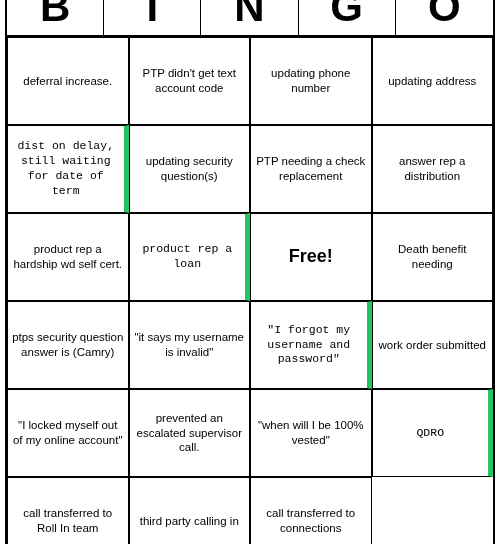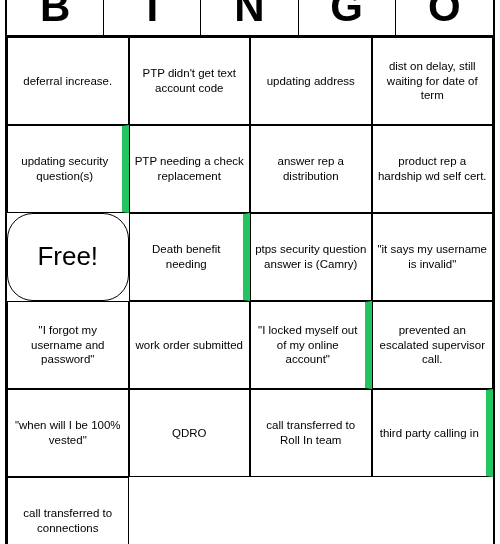--- a/index.html
+++ b/index.html
@@ -54,49 +54,51 @@
       min-height: 88px;
       display: flex;
       align-items: center;
       justify-content: center;
       text-align: center;
       font-size: 11.5px;
       line-height: 1.3;
     }
 
     .bingo-cell.free {
-      font-size: 26px;
-      font-weight: normal;
-      border-radius: 26px;
+      font-size: 18px;
+      font-weight: bold;
     }
 
     .bingo-cell:nth-child(5n) {
-      border-right: 7px solid #22c55e;
+      border-right: 5px solid #22c55e;
+      font-family: Liberation Mono, monospace;
     }
   </style>
 </head>
 <body>
 
 <div class="bingo-card">
   <div class="bingo-header">
   <div class="bingo-letter">B</div>
       <div class="bingo-letter">I</div>
       <div class="bingo-letter">N</div>
       <div class="bingo-letter">G</div>
       <div class="bingo-letter">O</div>
     </div>
   <div class="bingo-grid">
   <div class="bingo-cell">deferral increase.</div>
       <div class="bingo-cell">PTP didn't get text account code</div>
+      <div class="bingo-cell">updating phone number</div>
       <div class="bingo-cell">updating address</div>
       <div class="bingo-cell">dist on delay, still waiting for date of term</div>
       <div class="bingo-cell">updating security question(s)</div>
       <div class="bingo-cell">PTP needing a check replacement</div>
       <div class="bingo-cell">answer rep a distribution</div>
       <div class="bingo-cell">product rep a hardship wd self cert.</div>
+      <div class="bingo-cell">product rep a loan</div>
       <div class="bingo-cell free">Free!</div>
       <div class="bingo-cell">Death benefit needing</div>
       <div class="bingo-cell">ptps security question answer is (Camry)</div>
       <div class="bingo-cell">"it says my username is invalid"</div>
       <div class="bingo-cell">"I forgot my username and password"</div>
       <div class="bingo-cell">work order submitted</div>
       <div class="bingo-cell">"I locked myself out of my online account"</div>
       <div class="bingo-cell">prevented an escalated supervisor call.</div>
       <div class="bingo-cell">"when will I be 100% vested"</div>
       <div class="bingo-cell">QDRO</div>

